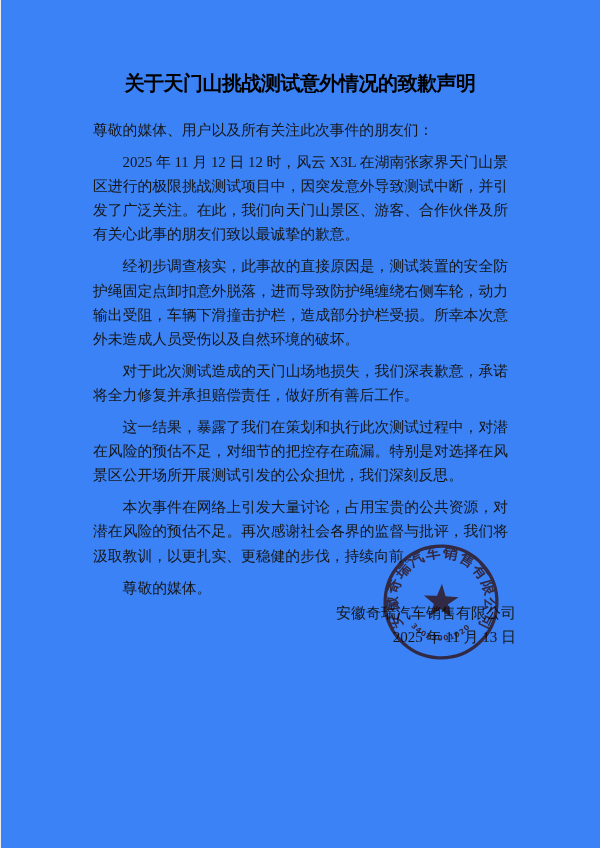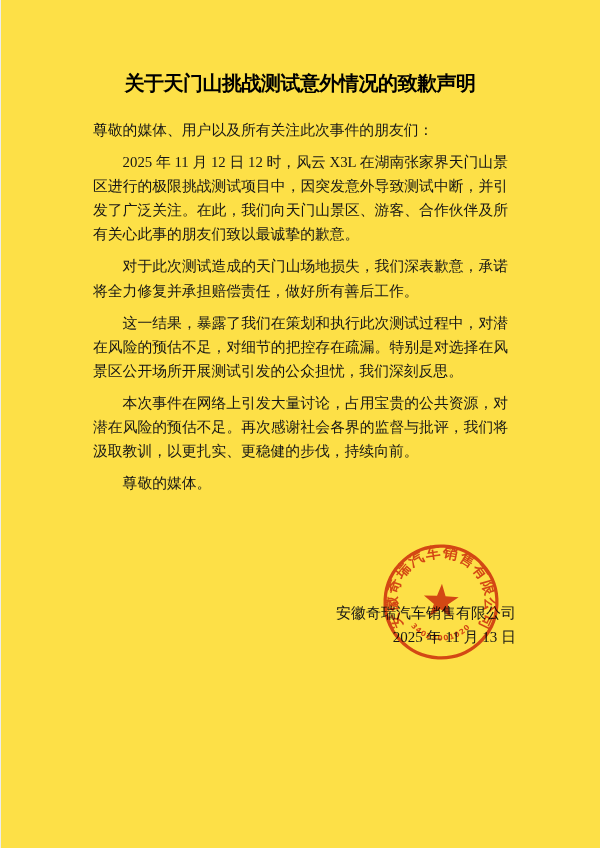--- a/index.html
+++ b/index.html
@@ -1,20 +1,20 @@
 <!DOCTYPE html>
 <html><head>
 <meta charset="utf-8">
 <style>
   html, body { margin: 0; padding: 0; background: #e8e8e8; }
   .page {
     position: relative;
     width: 600px;
     height: 848px;
-    background: #fde047;
+    background: #3b82f6;
     font-family: "Liberation Serif", serif;
     color: #1a1a1a;
     overflow: hidden;
     margin: 0 auto;
     box-shadow: inset 1px 0 0 #ededed;
   }
   .doc-title {
     position: absolute;
     top: 70px;
     left: 0;
@@ -75,20 +75,21 @@
 </head>
 <body>
 
 <div class="page">
 
   <div class="doc-title">关于天门山挑战测试意外情况的致歉声明</div>
 
   <div class="doc-body">
     <p>尊敬的媒体、用户以及所有关注此次事件的朋友们：</p>
     <p class="para-indent">2025 年 11 月 12 日 12 时，风云 X3L 在湖南张家界天门山景区进行的极限挑战测试项目中，因突发意外导致测试中断，并引发了广泛关注。在此，我们向天门山景区、游客、合作伙伴及所有关心此事的朋友们致以最诚挚的歉意。</p>
+    <p class="para-indent">经初步调查核实，此事故的直接原因是，测试装置的安全防护绳固定点卸扣意外脱落，进而导致防护绳缠绕右侧车轮，动力输出受阻，车辆下滑撞击护栏，造成部分护栏受损。所幸本次意外未造成人员受伤以及自然环境的破坏。</p>
     <p class="para-indent">对于此次测试造成的天门山场地损失，我们深表歉意，承诺将全力修复并承担赔偿责任，做好所有善后工作。</p>
     <p class="para-indent">这一结果，暴露了我们在策划和执行此次测试过程中，对潜在风险的预估不足，对细节的把控存在疏漏。特别是对选择在风景区公开场所开展测试引发的公众担忧，我们深刻反思。</p>
     <p class="para-indent">本次事件在网络上引发大量讨论，占用宝贵的公共资源，对潜在风险的预估不足。再次感谢社会各界的监督与批评，我们将汲取教训，以更扎实、更稳健的步伐，持续向前。</p>
     <p class="para-indent">尊敬的媒体。</p>
   </div>
 
   <div class="signature">
     <div>安徽奇瑞汽车销售有限公司</div>
     <div>2025 年 11 月 13 日</div>
   </div>

